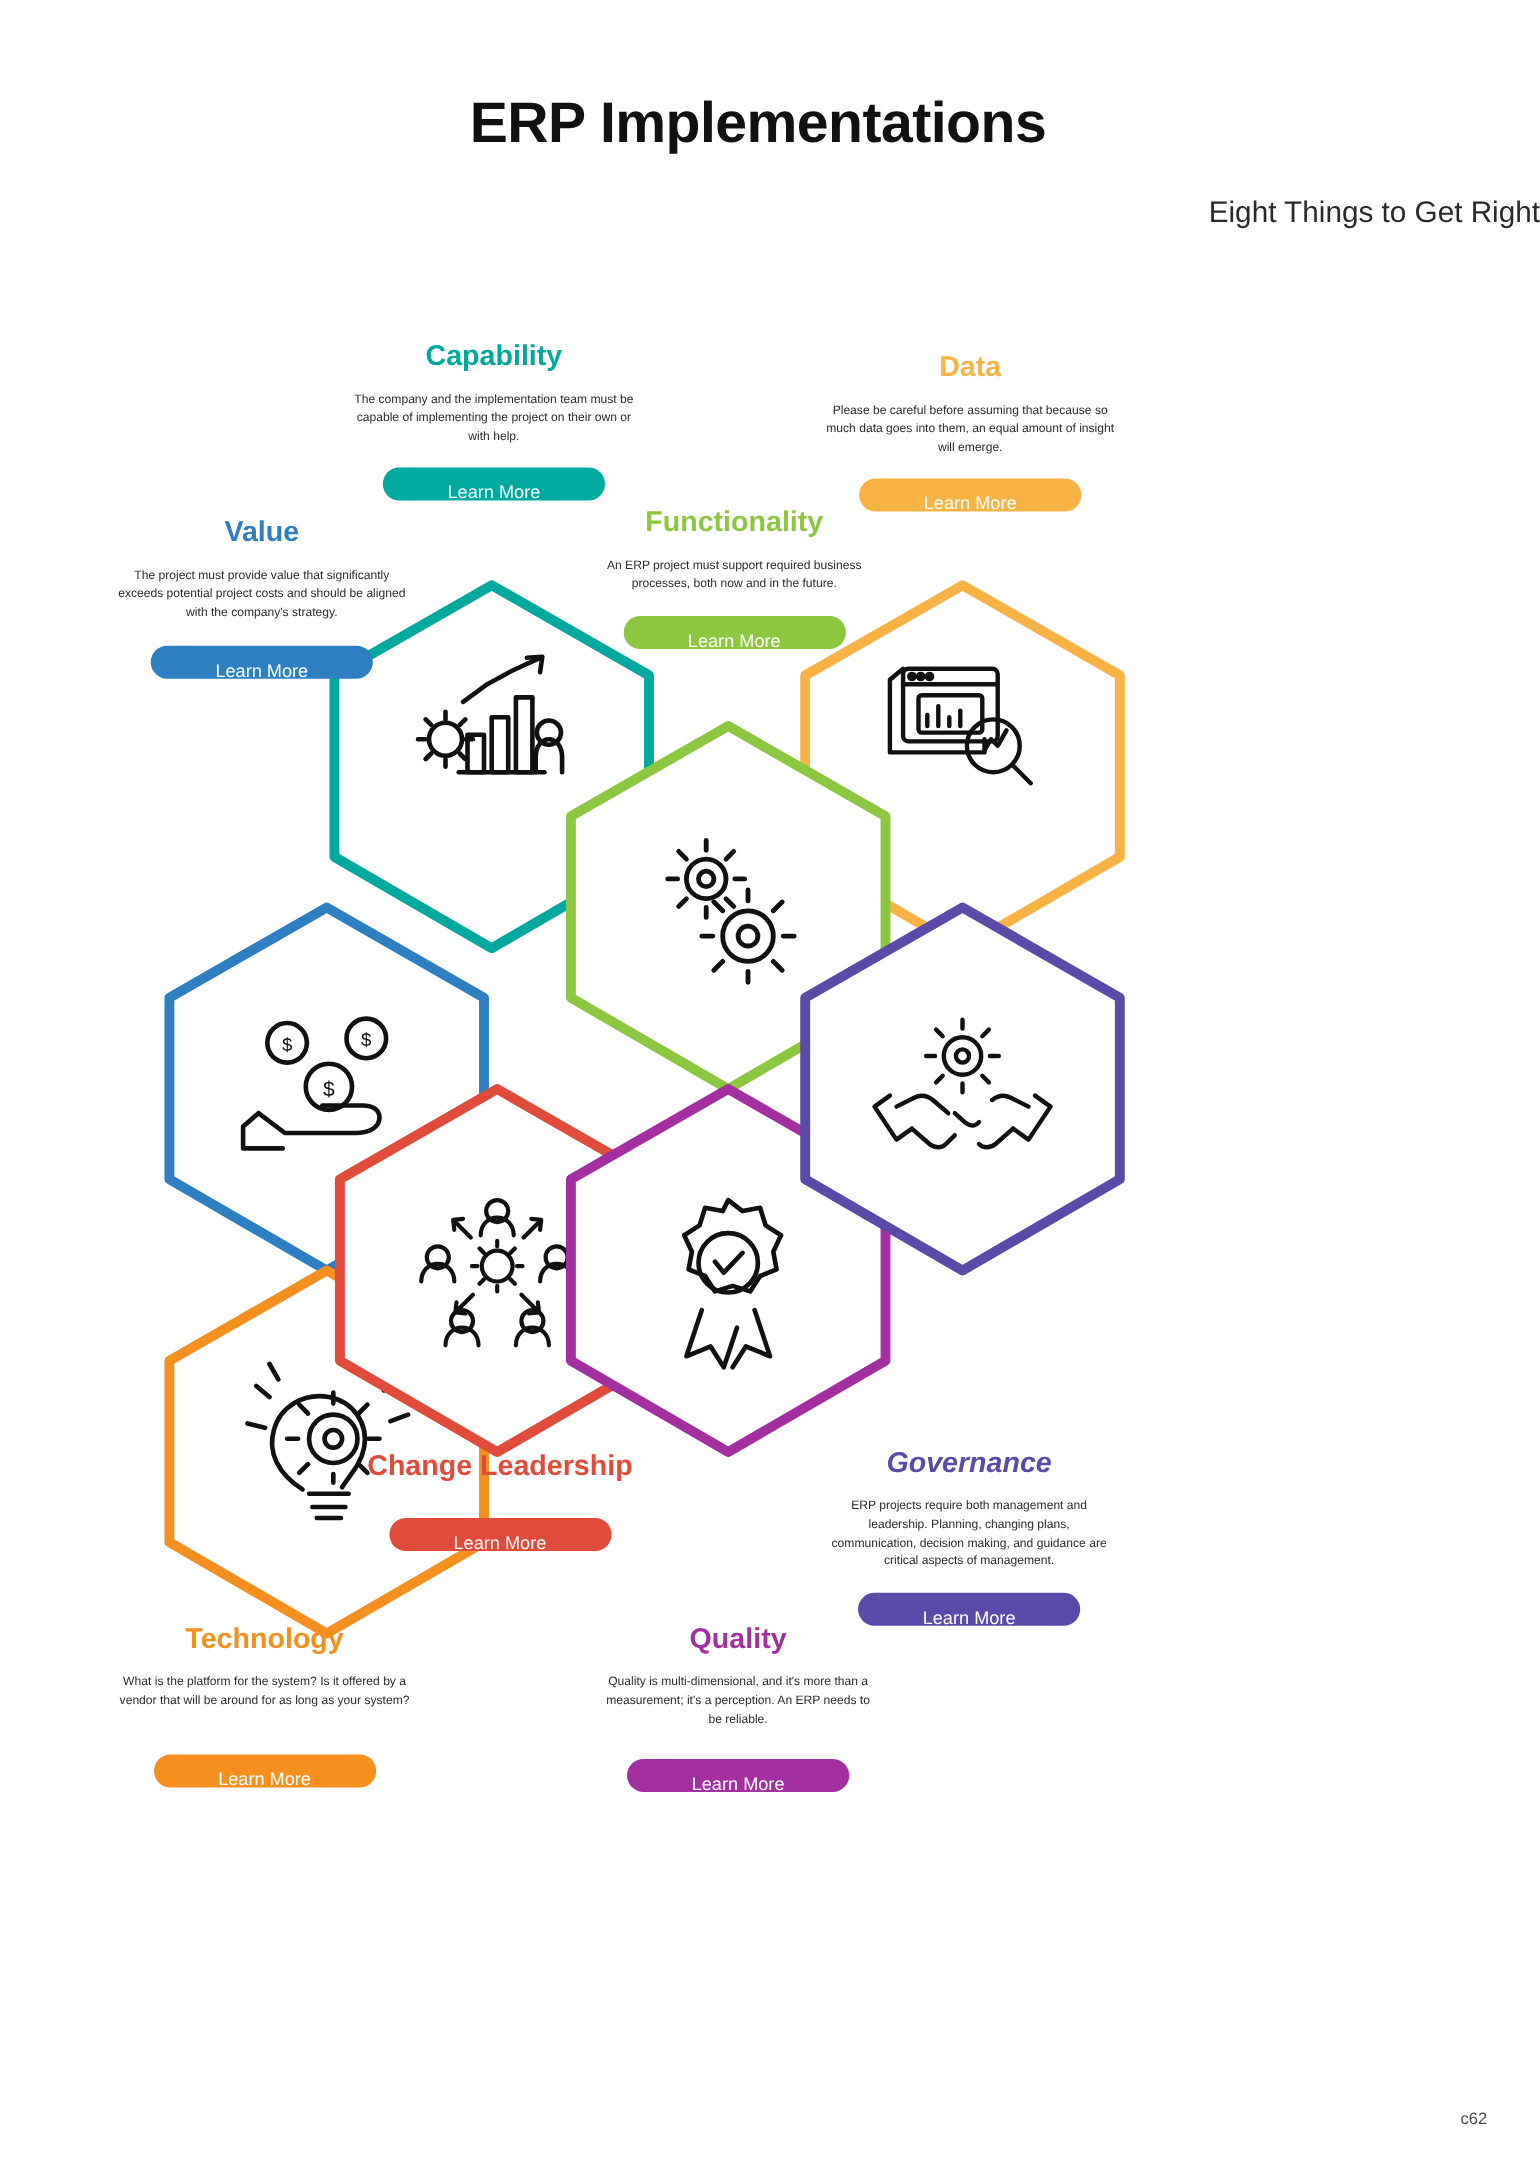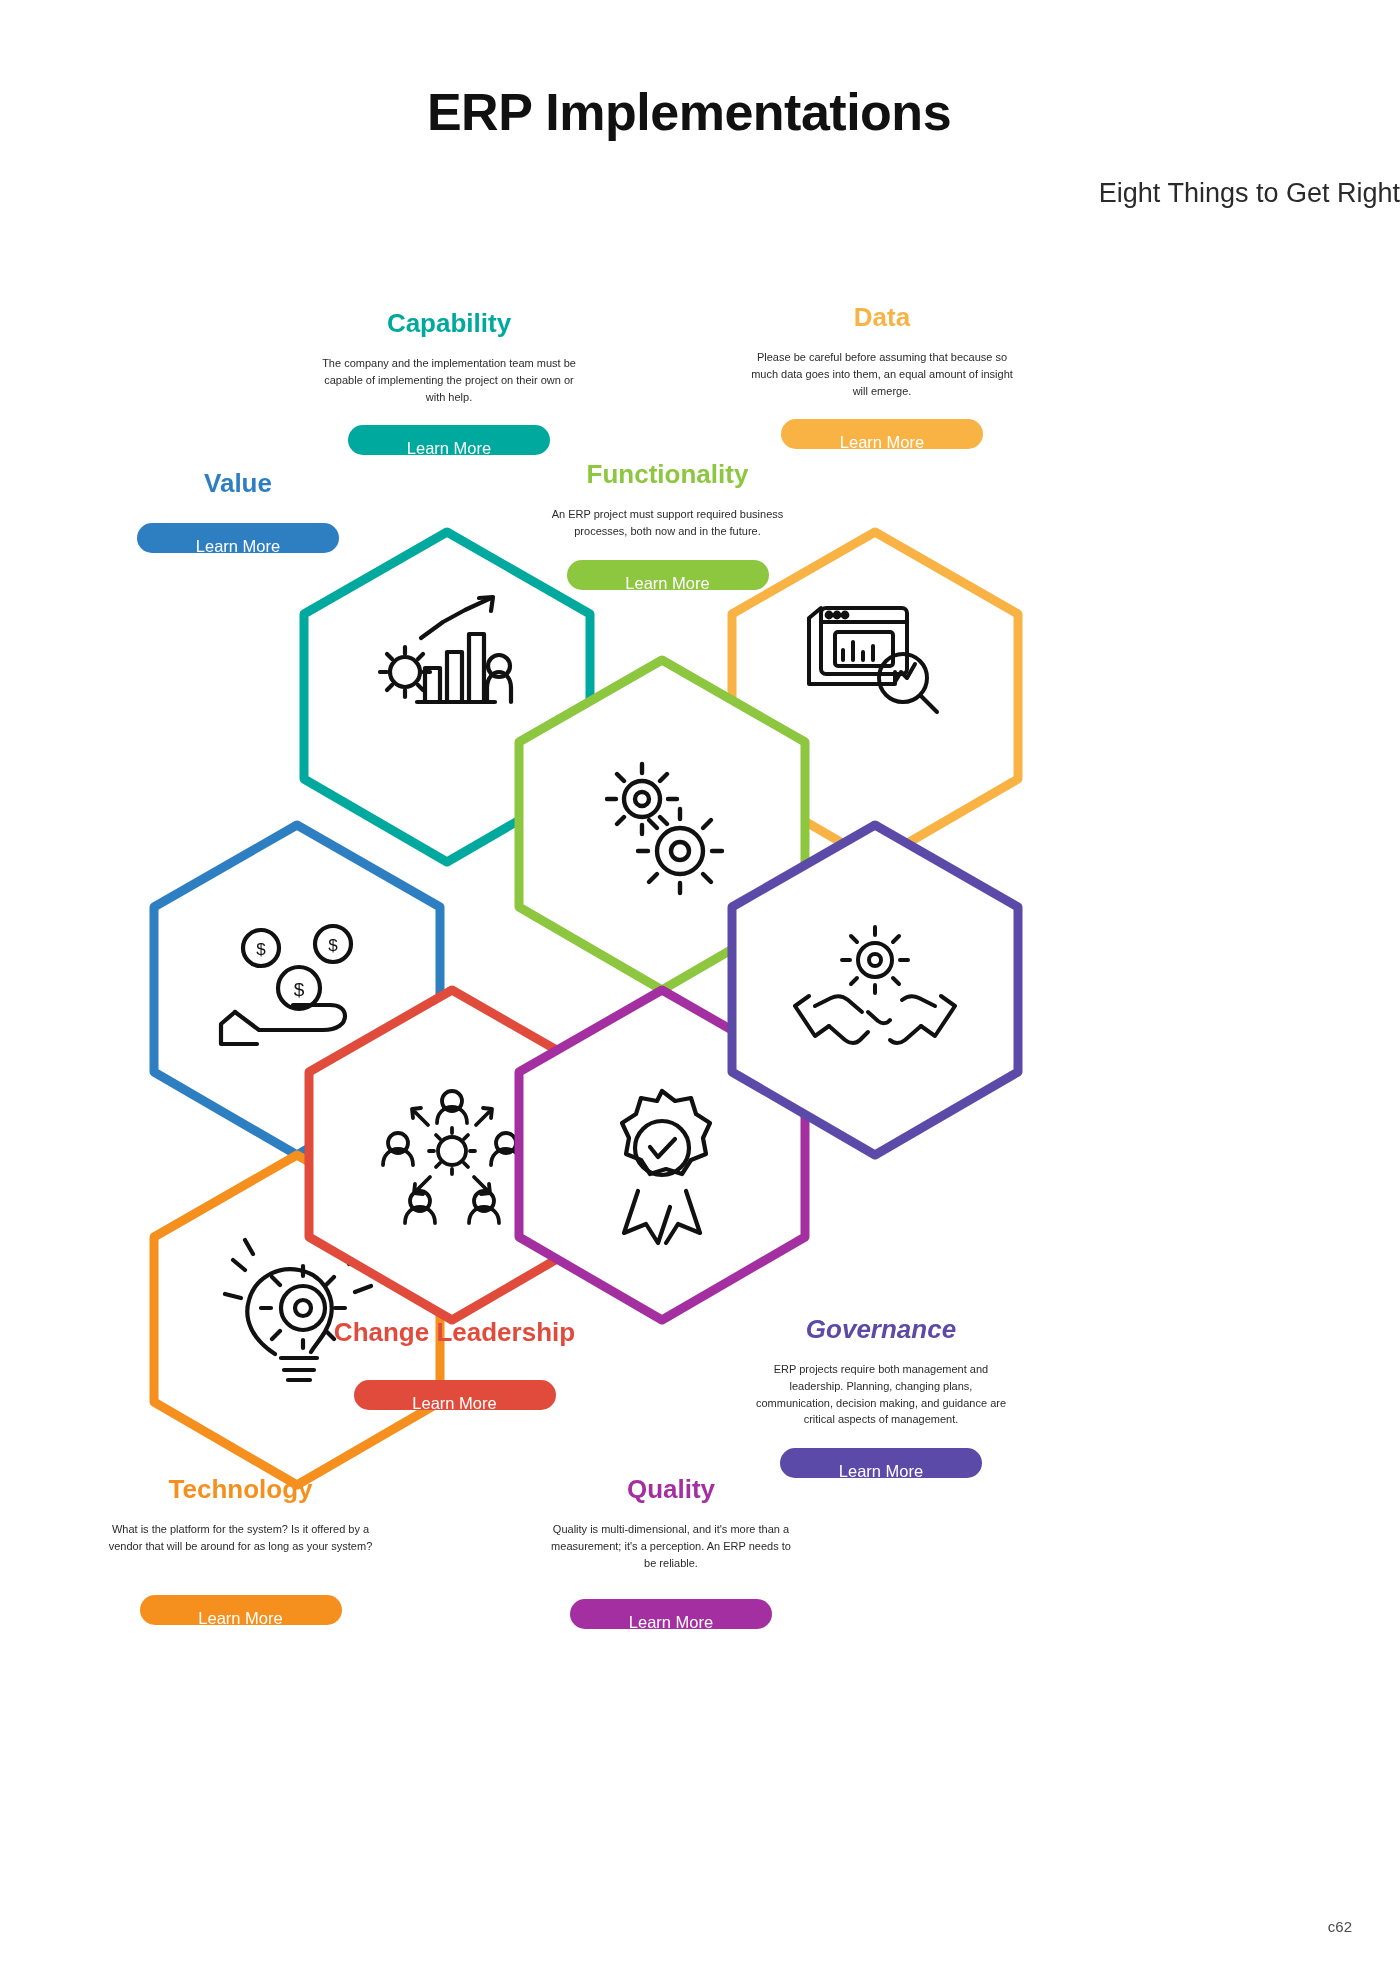--- a/index.html
+++ b/index.html
@@ -243,31 +243,32 @@
           <path d="M60,16 l-16,-8 c-6,-3 -12,-2 -17,2"></path>
           <path d="M-7,22 l10,9 c4,3 9,3 12,-1"></path>
         </g>
       </g>
 
     </svg>
   </div>
 
   <div class="block" id="block-value">
     <div class="block-title" style="color: rgb(46, 127, 193);">Value</div>
+    <div class="block-body">The project must provide value that significantly exceeds potential project costs and should be aligned with the company's strategy.</div>
     <button class="btn" style="background: rgb(46, 127, 193);">Learn More</button>
   </div>
 
   <div class="block" id="block-capability">
     <div class="block-title" style="color: rgb(0, 169, 157);">Capability</div>
     <div class="block-body">The company and the implementation team must be capable of implementing the project on their own or with help.</div>
     <button class="btn" style="background: rgb(0, 169, 157);">Learn More</button>
   </div>
 
   <div class="block" id="block-data">
-    <div class="block-title" style="color: rgb(249, 179, 68);">Data</div>
+    <div class="block-title" style="color: rgb(249, 179, 68); margin-top: 16px;">Data</div>
     <div class="block-body">Please be careful before assuming that because so much data goes into them, an equal amount of insight will emerge.</div>
     <button class="btn" style="background: rgb(249, 179, 68);">Learn More</button>
   </div>
 
   <div class="block" id="block-functionality">
     <div class="block-title" style="color: rgb(141, 198, 63);">Functionality</div>
     <div class="block-body">An ERP project must support required business processes, both now and in the future.</div>
     <button class="btn" style="background: rgb(141, 198, 63);">Learn More</button>
   </div>
 

